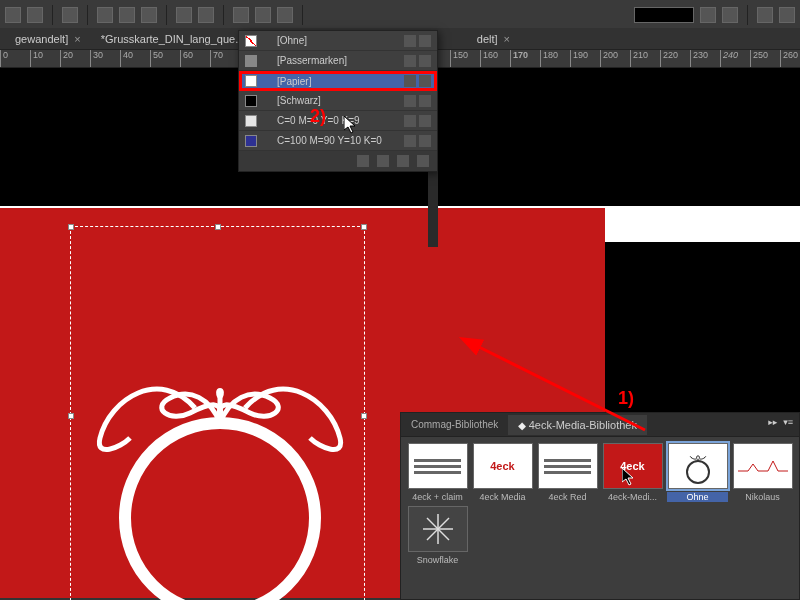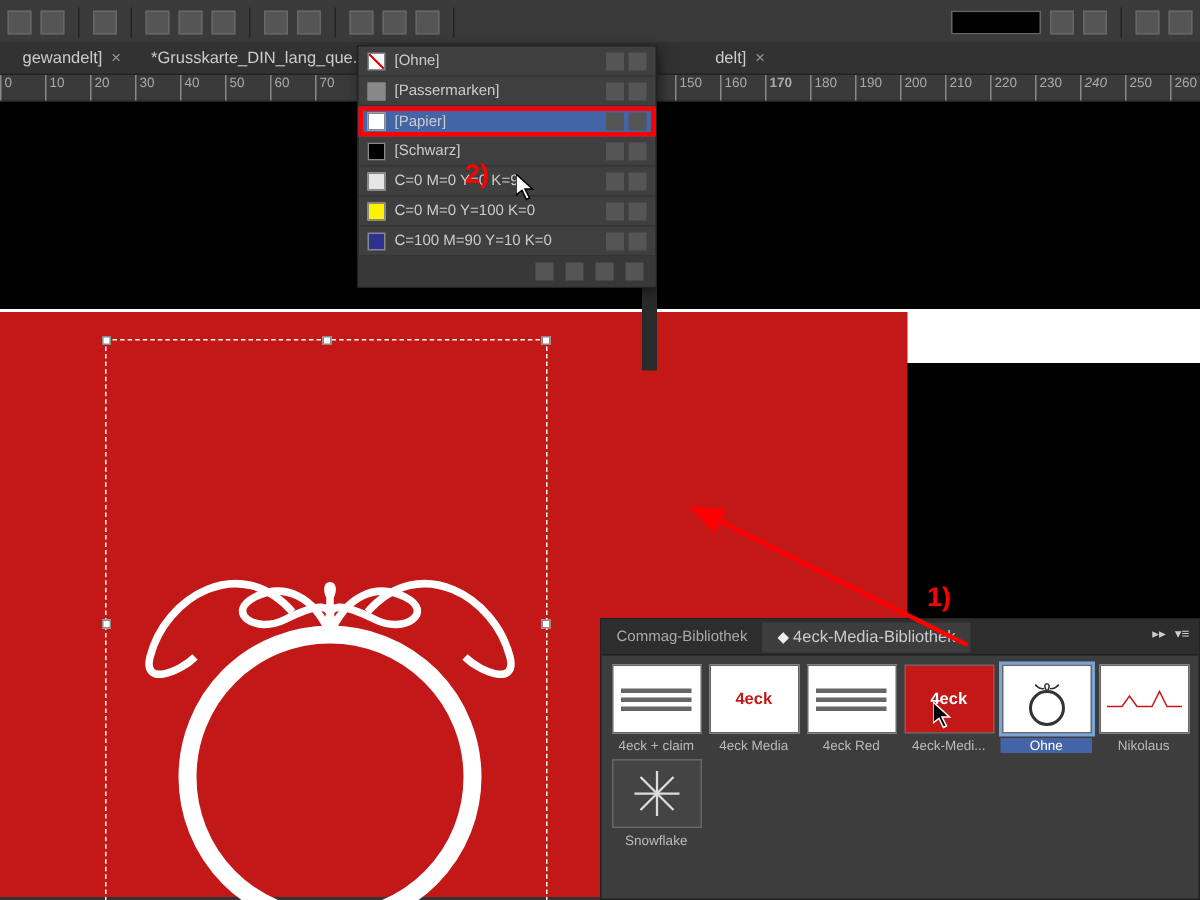--- a/index.html
+++ b/index.html
@@ -15,21 +15,21 @@
 .close-x{margin-left:6px;color:#999;cursor:pointer}
 .ruler{background:#3a3a3a;height:18px;position:relative;border-bottom:1px solid #222;overflow:hidden}
 .tick{position:absolute;top:0;font-size:9px;color:#aaa;border-left:1px solid #888;padding-left:2px;height:18px}
 .canvas-area{background:#000;position:relative;height:530px}
 .red-page{position:absolute;left:0;top:140px;width:605px;height:390px;background:#c21818}
 .white-strip{position:absolute;left:0;top:138px;width:800px;height:36px;background:#fff}
 .selection{position:absolute;left:70px;top:158px;width:295px;height:380px;border:1px dashed #fff}
 .handle{position:absolute;width:6px;height:6px;background:#fff;border:1px solid #888}
 .ornament{position:absolute;left:80px;top:200px}
 .swatches{position:absolute;left:238px;top:30px;width:200px;background:#3f3f3f;border:1px solid #222;z-index:50;box-shadow:2px 2px 8px rgba(0,0,0,.5)}
-.sw-row{display:flex;align-items:center;height:20px;padding:0 6px;border-bottom:1px solid #333;gap:6px}
+.sw-row{display:flex;align-items:center;height:20px;padding:0 6px;border-bottom:1px solid #333;gap:20px}
 .sw-row.sel{background:#4464a8;border:3px solid red;padding:0 3px}
 .sw-chip{width:12px;height:12px;border:1px solid #888;flex-shrink:0}
 .sw-name{flex:1;font-size:10px}
 .sw-icons{display:flex;gap:3px}
 .sw-icon{width:12px;height:12px;background:#555}
 .sw-footer{display:flex;justify-content:flex-end;gap:8px;padding:4px 8px;background:#383838}
 .anno{position:absolute;color:#ff0000;font-size:18px;font-weight:bold;z-index:100}
 .arrow{position:absolute;z-index:99}
 .lib-panel{position:absolute;right:0;bottom:0;width:400px;height:188px;background:#3d3d3d;border:1px solid #222;z-index:60}
 .lib-tabs{background:#2d2d2d;height:24px;display:flex;align-items:center;border-bottom:1px solid #222}
@@ -189,28 +189,20 @@
     </div>
     <div class="sw-row">
       <span class="sw-chip" style="background: rgb(230, 230, 230);"></span>
       <span class="sw-name">C=0 M=0 Y=0 K=9</span>
       <span class="sw-icons">
         <span class="sw-icon"></span>
         <span class="sw-icon"></span>
       </span>
     </div>
     <div class="sw-row">
-      <span class="sw-chip" style="background: rgb(255, 242, 0);"></span>
-      <span class="sw-name">C=0 M=0 Y=100 K=0</span>
-      <span class="sw-icons">
-        <span class="sw-icon"></span>
-        <span class="sw-icon"></span>
-      </span>
-    </div>
-    <div class="sw-row">
       <span class="sw-chip" style="background: rgb(46, 49, 146);"></span>
       <span class="sw-name">C=100 M=90 Y=10 K=0</span>
       <span class="sw-icons">
         <span class="sw-icon"></span>
         <span class="sw-icon"></span>
       </span>
     </div>
     <div class="sw-footer">
       <span class="sw-icon"></span>
       <span class="sw-icon"></span>

